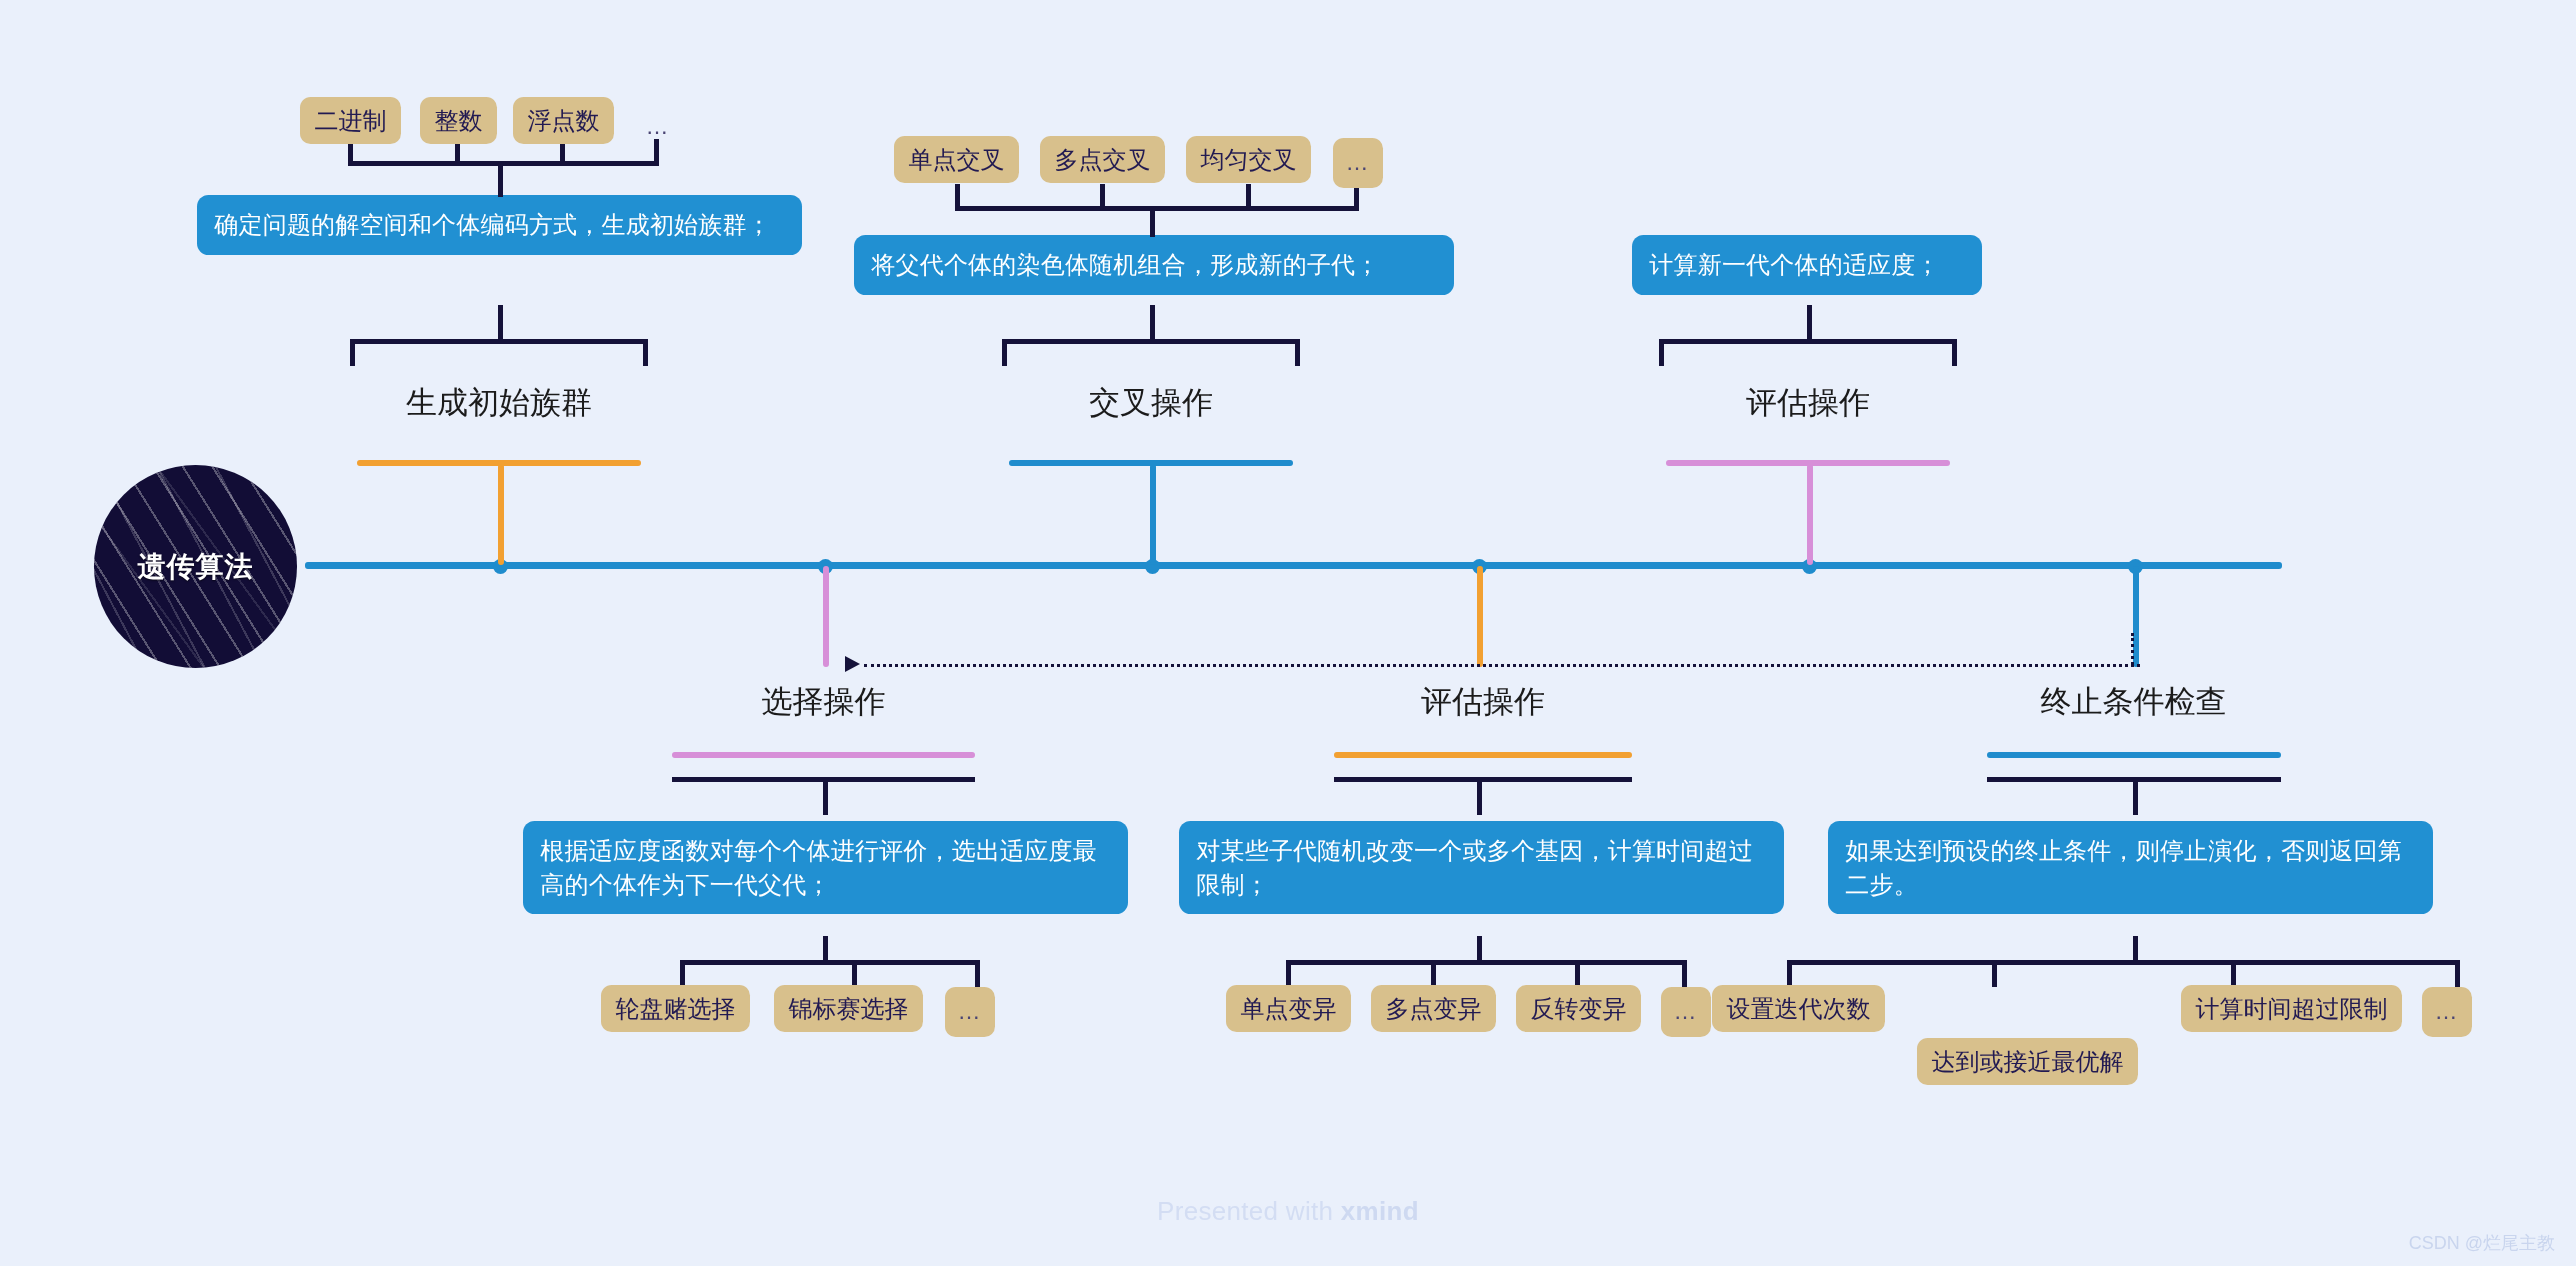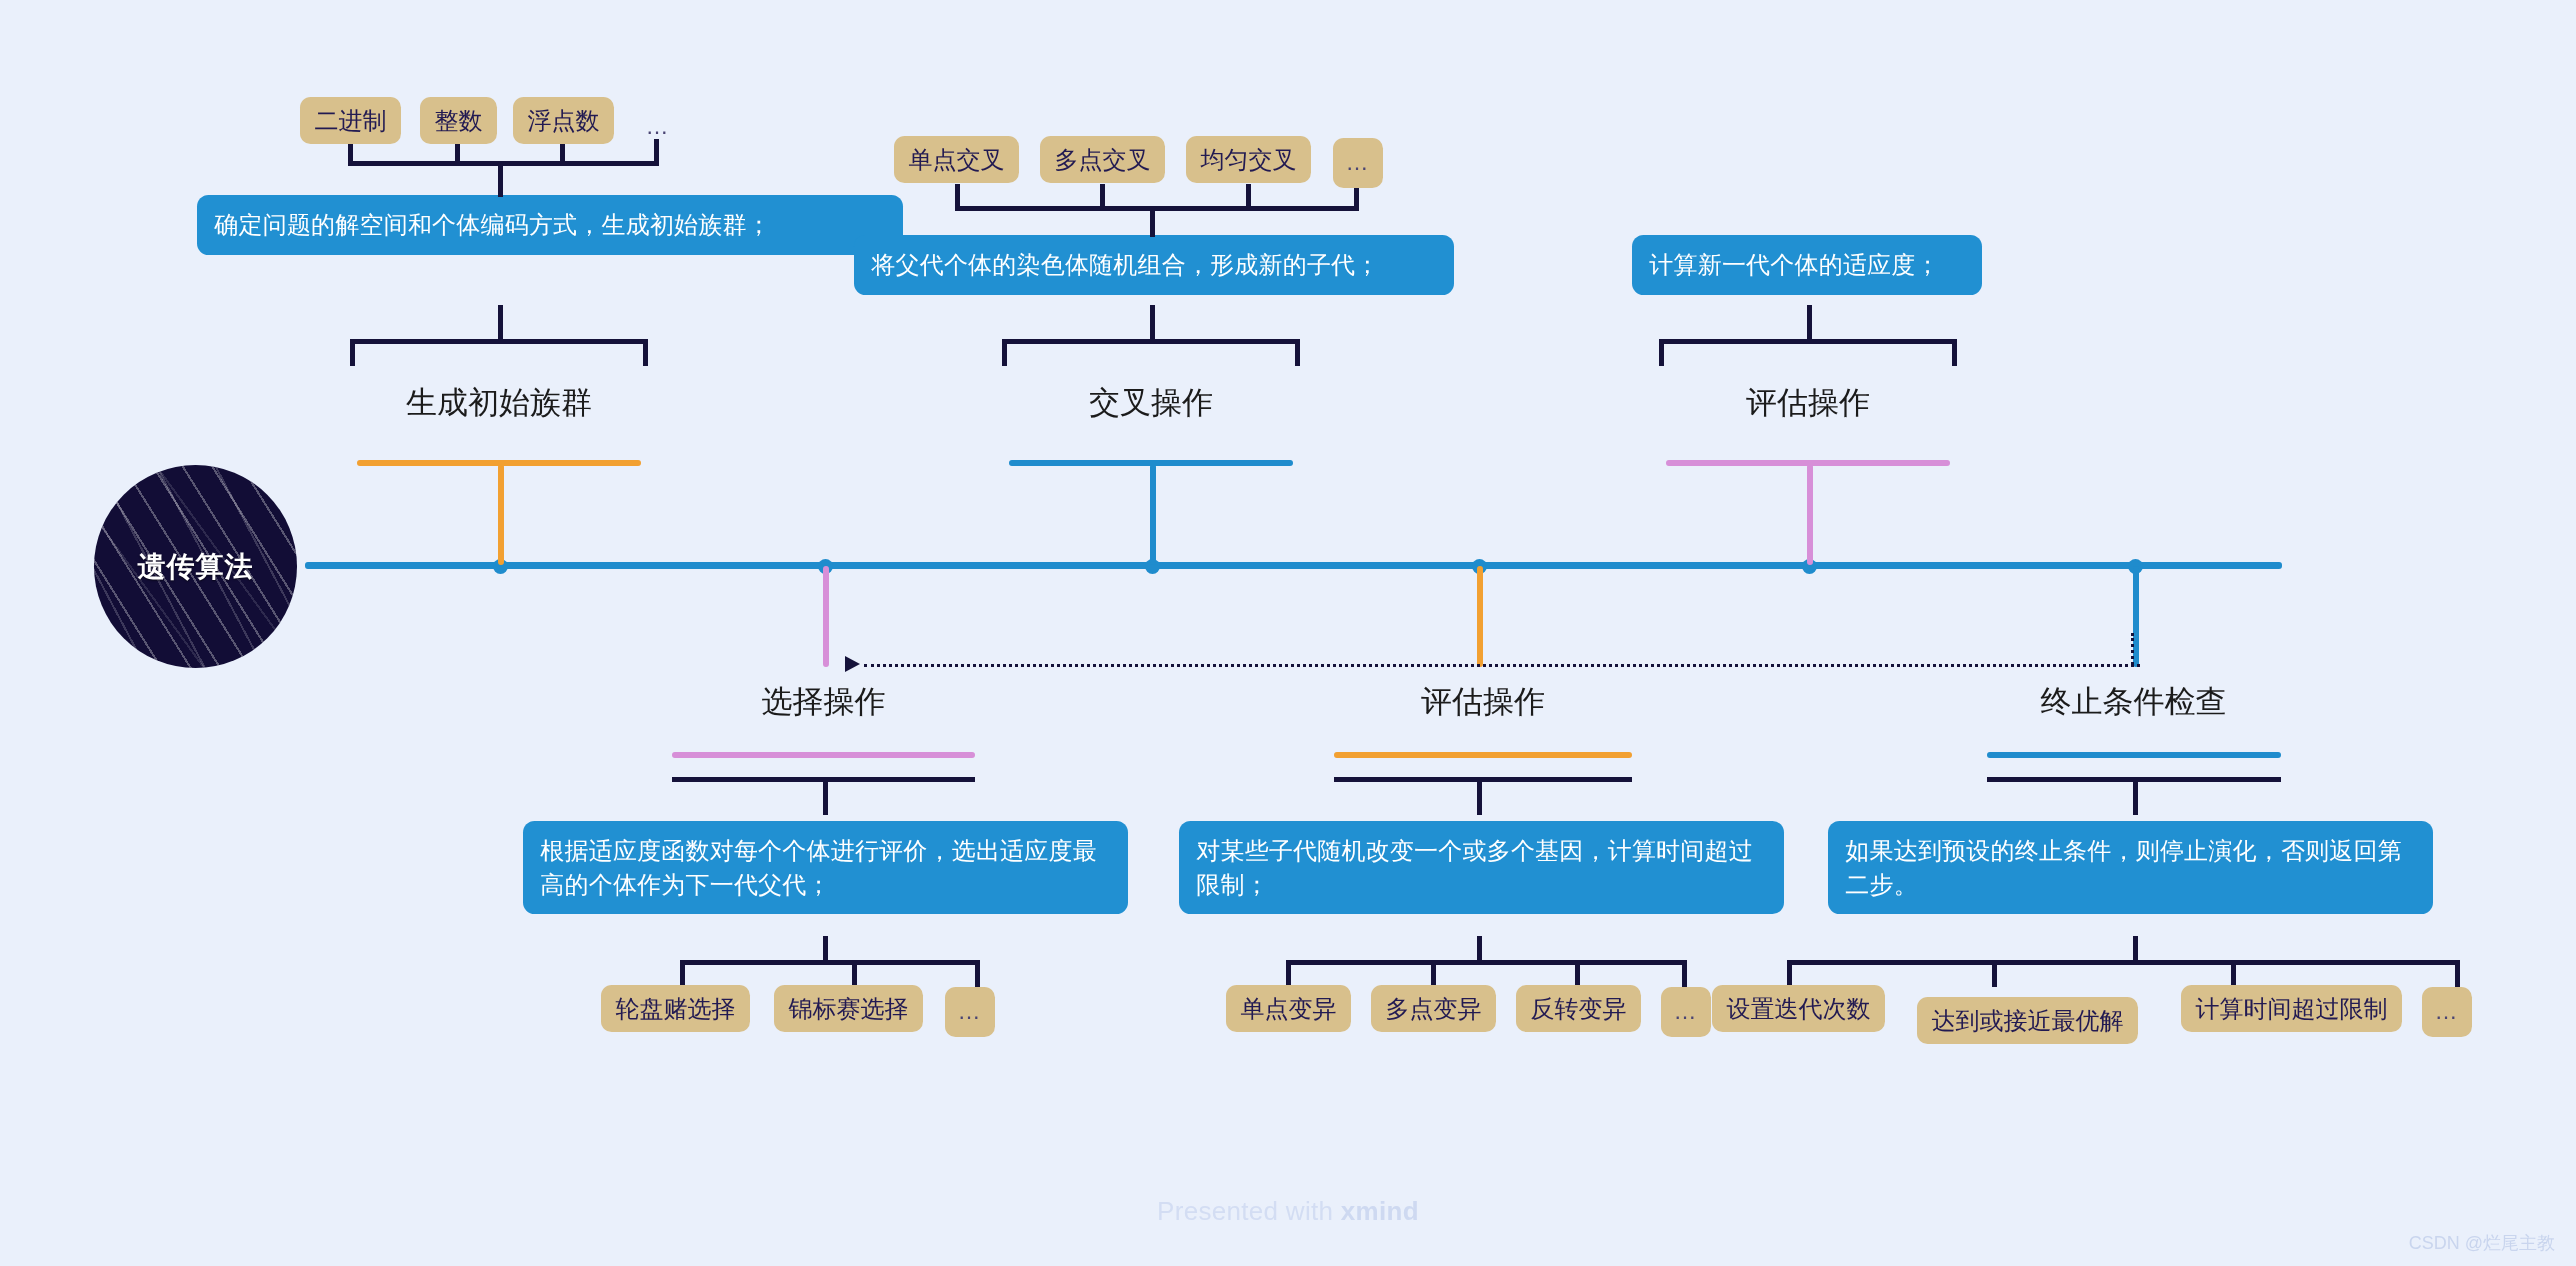--- a/index.html
+++ b/index.html
@@ -142,21 +142,21 @@
 
   <div class="stem" style="left:498px; top:464px; height:101px; background:#f2a031;"></div>
   <div class="underline" style="left:357px; top:460px; width:284px; background:#f2a031;"></div>
   <div class="branch-label" style="left:357px; top:382px; width:284px;">生成初始族群</div>
 
   <div class="conn-v" style="left:498px; top:305px; height:38px;"></div>
   <div class="conn-h" style="left:350px; top:339px; width:298px;"></div>
   <div class="conn-v" style="left:350px; top:339px; height:27px;"></div>
   <div class="conn-v" style="left:643px; top:339px; height:27px;"></div>
 
-  <div class="desc" style="left:197px; top:195px; width:706px;">确定问题的解空间和个体编码方式，生成初始族群；</div>
+  <div class="desc" style="left:197px; top:195px; width:605px;">确定问题的解空间和个体编码方式，生成初始族群；</div>
 
   <div class="conn-v" style="left:498px; top:161px; height:36px;"></div>
   <div class="conn-h" style="left:348px; top:161px; width:309px;"></div>
   <div class="conn-v" style="left:348px; top:139px; height:27px;"></div>
   <div class="conn-v" style="left:455px; top:139px; height:27px;"></div>
   <div class="conn-v" style="left:560px; top:139px; height:27px;"></div>
   <div class="conn-v" style="left:654px; top:139px; height:27px;"></div>
 
   <div class="chip" style="left:300px; top:97px;text-align:right;">二进制</div>
   <div class="chip" style="left:420px; top:97px;">整数</div>
@@ -247,21 +247,21 @@
   <div class="desc" style="left:1828px; top:821px; width:605px;">如果达到预设的终止条件，则停止演化，否则返回第二步。</div>
 
   <div class="conn-v" style="left:2133px; top:936px; height:27px;"></div>
   <div class="conn-h" style="left:1787px; top:960px; width:672px;"></div>
   <div class="conn-v" style="left:1787px; top:960px; height:27px;"></div>
   <div class="conn-v" style="left:1992px; top:960px; height:27px;"></div>
   <div class="conn-v" style="left:2231px; top:960px; height:27px;"></div>
   <div class="conn-v" style="left:2455px; top:960px; height:27px;"></div>
 
   <div class="chip" style="left:1712px; top:985px;">设置迭代次数</div>
-  <div class="chip" style="left:1917px; top:997px;">达到或接近最优解</div>
+  <div class="chip" style="left:1917px; top:1038px;">达到或接近最优解</div>
   <div class="chip" style="left:2181px; top:985px;">计算时间超过限制</div>
   <div class="chip ellipsis" style="left:2422px; top:987px;">…</div>
 
   <div class="feedback-riser" style="left:2131px; top:633px; height:32px;"></div>
   <div class="feedback-line" style="left:864px; top:664px; width:1276px;"></div>
   <div class="feedback-head" style="left:845px; top:656px; transform: rotate(180deg);"></div>
 
   <div class="xmind-mark" style="top:1196px;">
     <span>Presented with </span><b>xmind</b>
   </div>

